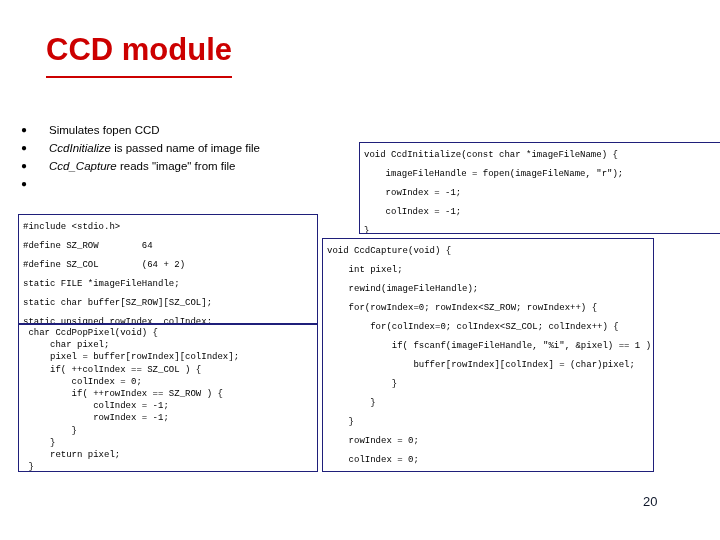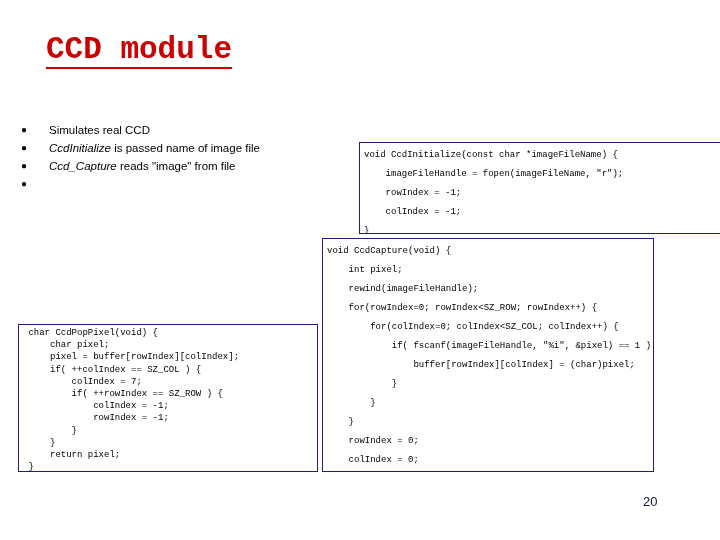--- a/index.html
+++ b/index.html
@@ -22,24 +22,24 @@
     height: 540px;
   }
 
   .title {
     position: absolute;
     left: 46px;
     top: 33px;
     font-size: 31px;
     font-weight: bold;
     color: #cc0000;
-    font-family: Liberation Mono, monospace;
+    font-family: Liberation Sans, sans-serif;
     letter-spacing: 0px;
     border-bottom: 2px solid #cc0000;
-    padding-bottom: 0;
+    padding-bottom: 9px;
     line-height: 1.1;
   }
 
   
   .bullets {
     position: absolute;
     left: 18px;
     top: 121px;
     width: 300px;
   }
@@ -126,41 +126,47 @@
 </head>
 <body>
 
 <div class="slide">
 
   <div class="title">CCD module</div>
 
   <div class="bullets">
     <div class="bullet-row">
       <span class="bullet-mark">●</span>
-      <span class="bullet-text"><span>Simulates real CCD</span></span>
+      <span class="bullet-text"><span>Simulates fopen CCD</span></span>
     </div>
     <div class="bullet-row">
       <span class="bullet-mark">●</span>
       <span class="bullet-text"><i>CcdInitialize</i><span> is passed name of image file</span></span>
     </div>
     <div class="bullet-row">
       <span class="bullet-mark">●</span>
       <span class="bullet-text"><i>Ccd_Capture</i><span> reads "image" from file</span></span>
     </div>
     <div class="bullet-row">
       <span class="bullet-mark">●</span>
     </div>
   </div>
 
+  <div class="codebox" id="box-defines">#include &lt;stdio.h&gt;
+#define SZ_ROW        64
+#define SZ_COL        (64 + 2)
+static FILE *imageFileHandle;
+static char buffer[SZ_ROW][SZ_COL];
+static unsigned rowIndex, colIndex;</div>
 
   <div class="codebox" id="box-poppixel"> char CcdPopPixel(void) {
      char pixel;
      pixel = buffer[rowIndex][colIndex];
      if( ++colIndex == SZ_COL ) {
-         colIndex = 7;
+         colIndex = 0;
          if( ++rowIndex == SZ_ROW ) {
              colIndex = -1;
              rowIndex = -1;
          }
      }
      return pixel;
  }</div>
 
   <div class="codebox" id="box-init">void CcdInitialize(const char *imageFileName) {
     imageFileHandle = fopen(imageFileName, "r");

